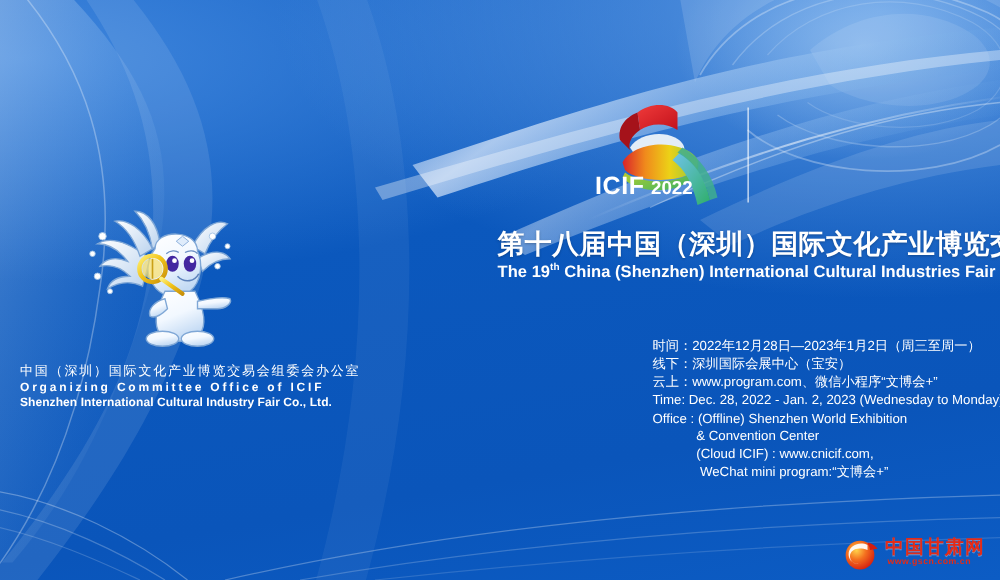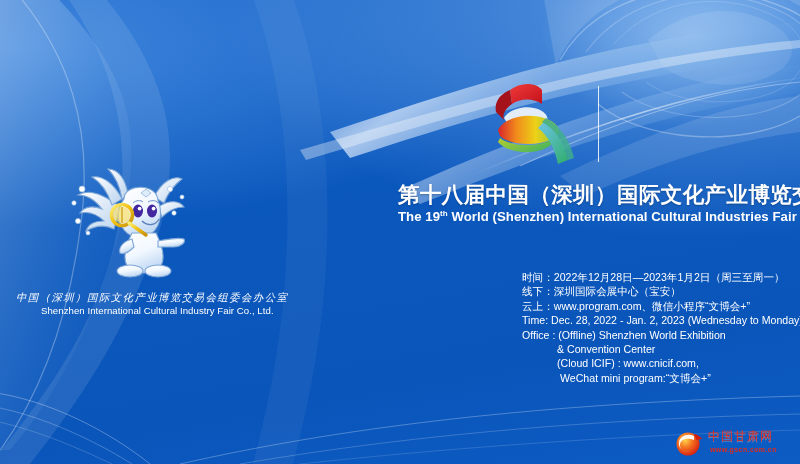--- a/index.html
+++ b/index.html
@@ -28,35 +28,35 @@
   
   #title-cn{position:absolute;left:398px;top:180px;color:#fff;font-weight:bold;
             font-size:21.5px;letter-spacing:.4px;white-space:nowrap;
             text-shadow:0 1px 2px rgba(0,0,0,.25);}
   #title-en{position:absolute;left:398px;top:209px;color:#fff;font-weight:bold;
             font-size:13.2px;letter-spacing:.05px;white-space:nowrap;}
   #title-en sup{font-size:8px;vertical-align:super;}
 
   
   #org{position:absolute;left:16px;top:292px;color:#fff;line-height:12.6px;}
-  .org-cn{font-size:10.4px;letter-spacing:1.45px;white-space:nowrap;font-style:italic;}
+  .org-cn{font-size:10.4px;letter-spacing:1.45px;white-space:nowrap;}
   .org-en{font-size:9.6px;letter-spacing:2.25px;white-space:nowrap;font-weight:bold;}
-  .org-en2{font-size:9.6px;letter-spacing:.06px;white-space:nowrap;font-weight:normal;margin-left:25px;}
+  .org-en2{font-size:9.6px;letter-spacing:.06px;white-space:nowrap;font-weight:bold;}
 
   
   #info{position:absolute;left:522px;top:270px;color:#fff;}
   .info-line{font-size:10.6px;line-height:14.4px;white-space:nowrap;}
   .info-line b{font-weight:normal;}
   .indent1{padding-left:35px;}
   .indent2{padding-left:38px;}
 
   
   #wm{position:absolute;left:672px;top:427px;width:122px;height:32px;}
-  #wm-cn{position:absolute;left:36px;top:1px;color:#e32b18;font-size:12px;
-         font-weight:normal;letter-spacing:1px;
+  #wm-cn{position:absolute;left:36px;top:1px;color:#e32b18;font-size:15px;
+         font-weight:bold;letter-spacing:1px;
          text-shadow:0 1px 0 rgba(255,255,255,.35);}
   #wm-url{position:absolute;left:38px;top:19px;color:#e32b18;font-size:7px;
           letter-spacing:.4px;font-weight:bold;}
 </style>
 </head>
 <body>
 
 <div id="poster">
 
   <svg id="bgsvg" viewBox="0 0 800 464" preserveAspectRatio="none">
@@ -220,32 +220,36 @@
 
         <path d="M18,52 C24,40 46,34 64,40 C80,45 84,56 70,62 C54,69 28,66 20,58 Z" fill="url(#rib2)"></path>
         <path d="M20,60 C30,68 56,70 70,62 C78,58 80,52 76,48 C82,54 78,64 66,70
                  C50,78 26,74 18,64 Z" fill="url(#rib3)"></path>
 
         <path d="M64,44 C76,52 84,64 88,82 L78,86 C74,68 68,58 58,50 Z" fill="url(#rib4)"></path>
         <path d="M66,40 C80,48 90,62 94,80 L88,82 C84,64 76,52 62,44 Z" fill="#3fae8e" opacity=".85"></path>
       </svg>
     </div>
 
+    <div id="icif-word">
+      <span>ICIF</span><span id="icif-year">2022</span>
+    </div>
 
     <div id="divider"></div>
 
   </div>
 
   <div id="title-cn">第十八届中国（深圳）国际文化产业博览交易会</div>
   <div id="title-en">
-    <span>The 19</span><sup>th</sup><span> World (Shenzhen) International Cultural Industries Fair</span>
+    <span>The 19</span><sup>th</sup><span> China (Shenzhen) International Cultural Industries Fair</span>
   </div>
 
   <div id="org">
     <div class="org-cn">中国（深圳）国际文化产业博览交易会组委会办公室</div>
+    <div class="org-en">Organizing Committee Office of ICIF</div>
     <div class="org-en2">Shenzhen International Cultural Industry Fair Co., Ltd.</div>
   </div>
 
   <div id="info">
     <div class="info-line">
       <b>时间：</b><span>2022年12月28日—2023年1月2日（周三至周一）</span>
     </div>
     <div class="info-line">
       <b>线下：</b><span>深圳国际会展中心（宝安）</span>
     </div>

